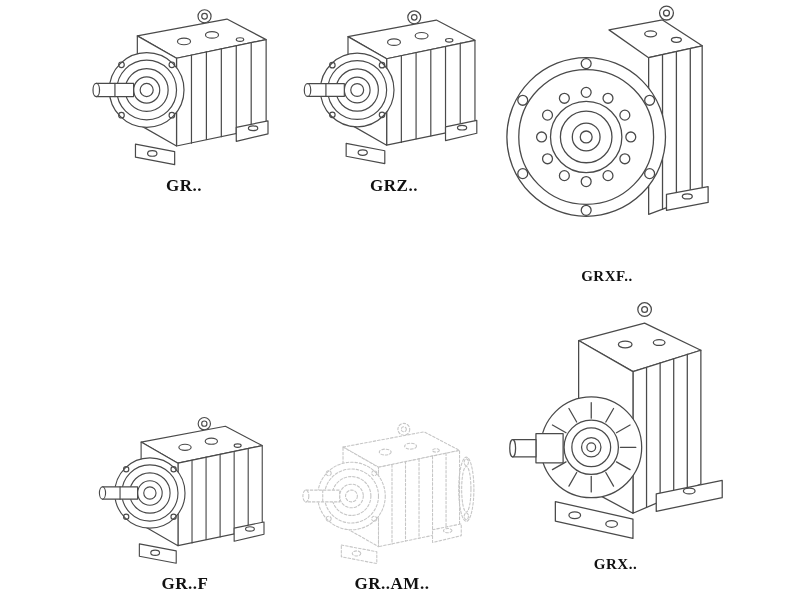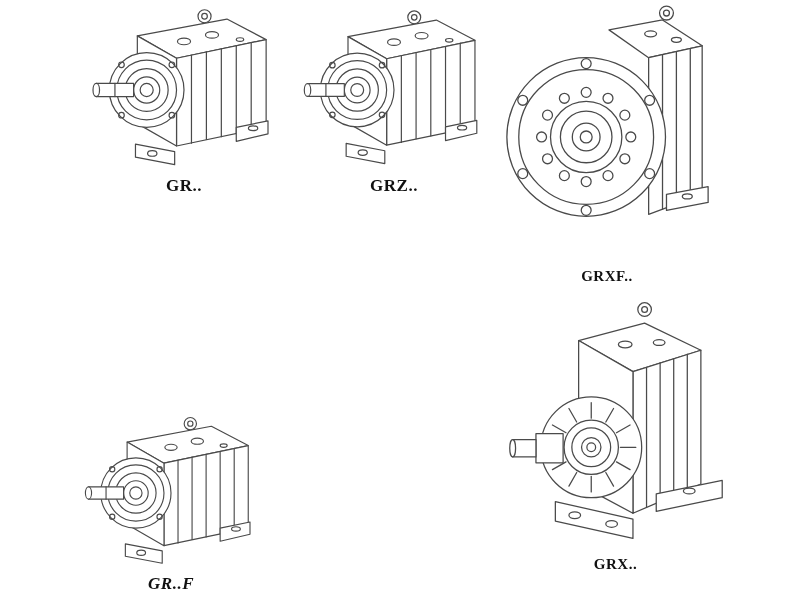--- a/index.html
+++ b/index.html
@@ -208,27 +208,39 @@
 
   <figure class="cell" style="left:492px; top:0px;">
     <svg width="230" height="266" viewBox="0 0 232 268">
       <use href="#gb-grxf" width="232" height="268" class="ink"></use>
     </svg>
     <figcaption class="model-label lg">GRXF..</figcaption>
   </figure>
 
 
 
-  <figure class="cell" style="left:76px; top:414px;font-style:italic;">
+  <figure class="cell" style="left:90px; top:414px;">
     <svg width="190" height="158" viewBox="0 0 200 180">
       <use href="#gb-basic" width="200" height="180" class="ink"></use>
     </svg>
     <figcaption class="model-label">GR..F</figcaption>
   </figure>
 
+  <figure class="cell" style="left:292px; top:420px;">
+    <svg width="200" height="152" viewBox="0 0 216 180">
+      <use href="#gb-basic" width="200" height="180" class="ghost"></use>
+      <g class="ghost" stroke="currentColor" fill="none" stroke-width="1.3" stroke-linejoin="round" stroke-linecap="round">
+        <ellipse cx="196" cy="82" rx="9" ry="38"></ellipse>
+        <ellipse cx="196" cy="82" rx="5.5" ry="27"></ellipse>
+        <ellipse cx="196" cy="50" rx="2.5" ry="4"></ellipse>
+        <ellipse cx="196" cy="114" rx="2.5" ry="4"></ellipse>
+      </g>
+    </svg>
+    <figcaption class="model-label">GR..AM..</figcaption>
+  </figure>
 
   <figure class="cell" style="left:498px; top:294px;">
     <svg width="235" height="260" viewBox="0 0 240 268">
       <use href="#gb-grx" width="240" height="268" class="ink"></use>
     </svg>
     <figcaption class="model-label lg">GRX..</figcaption>
   </figure>
 
 </div>
 

